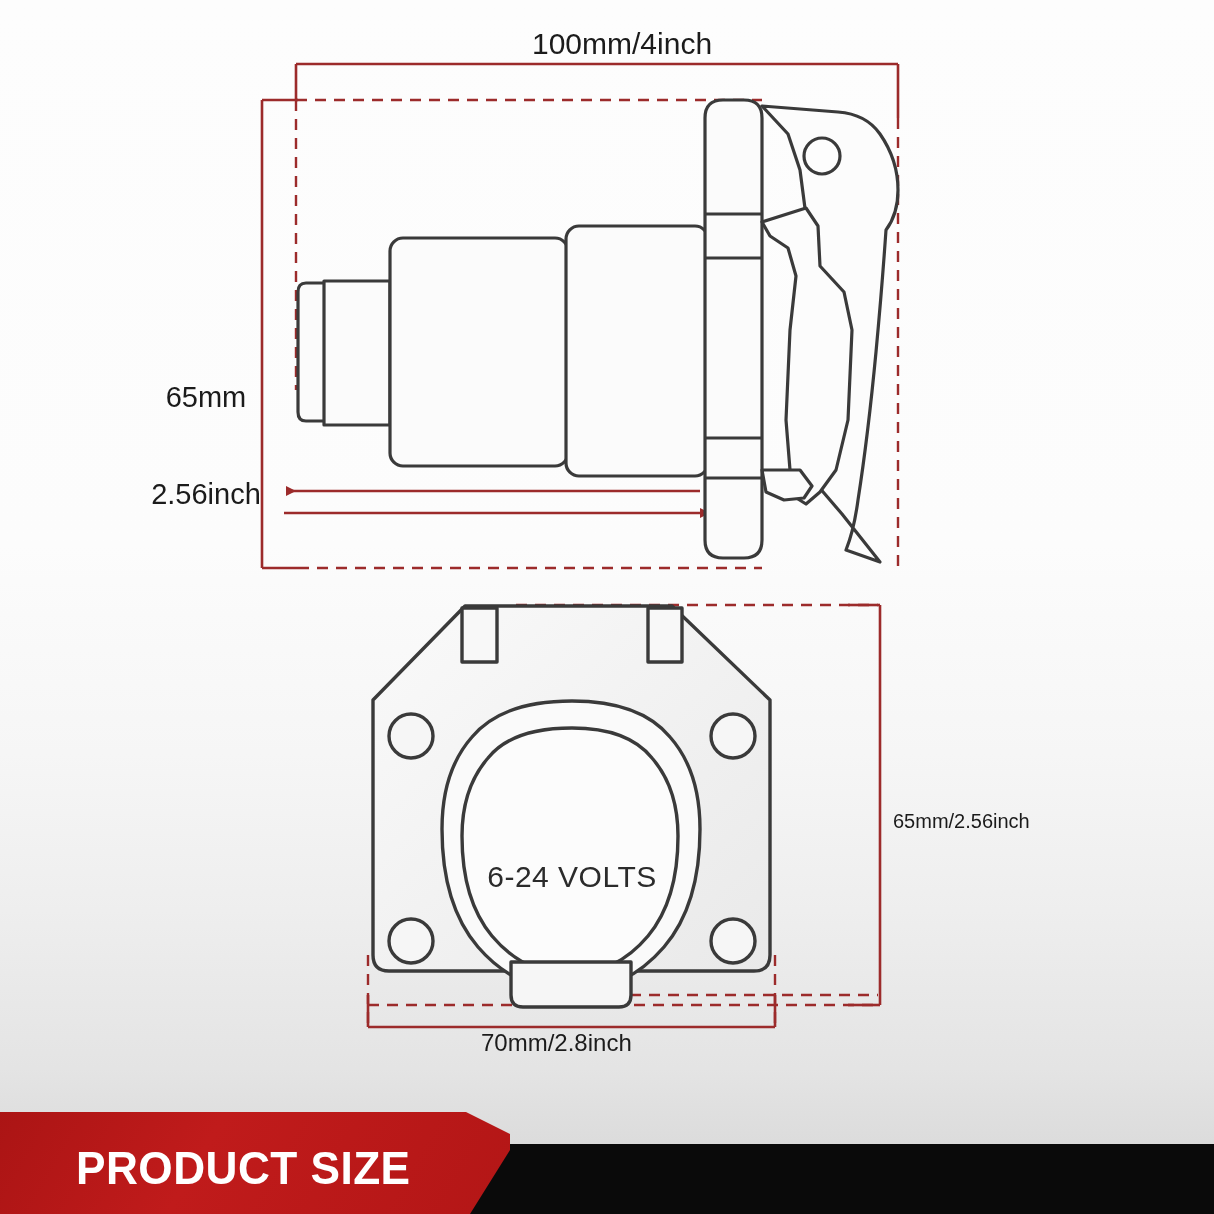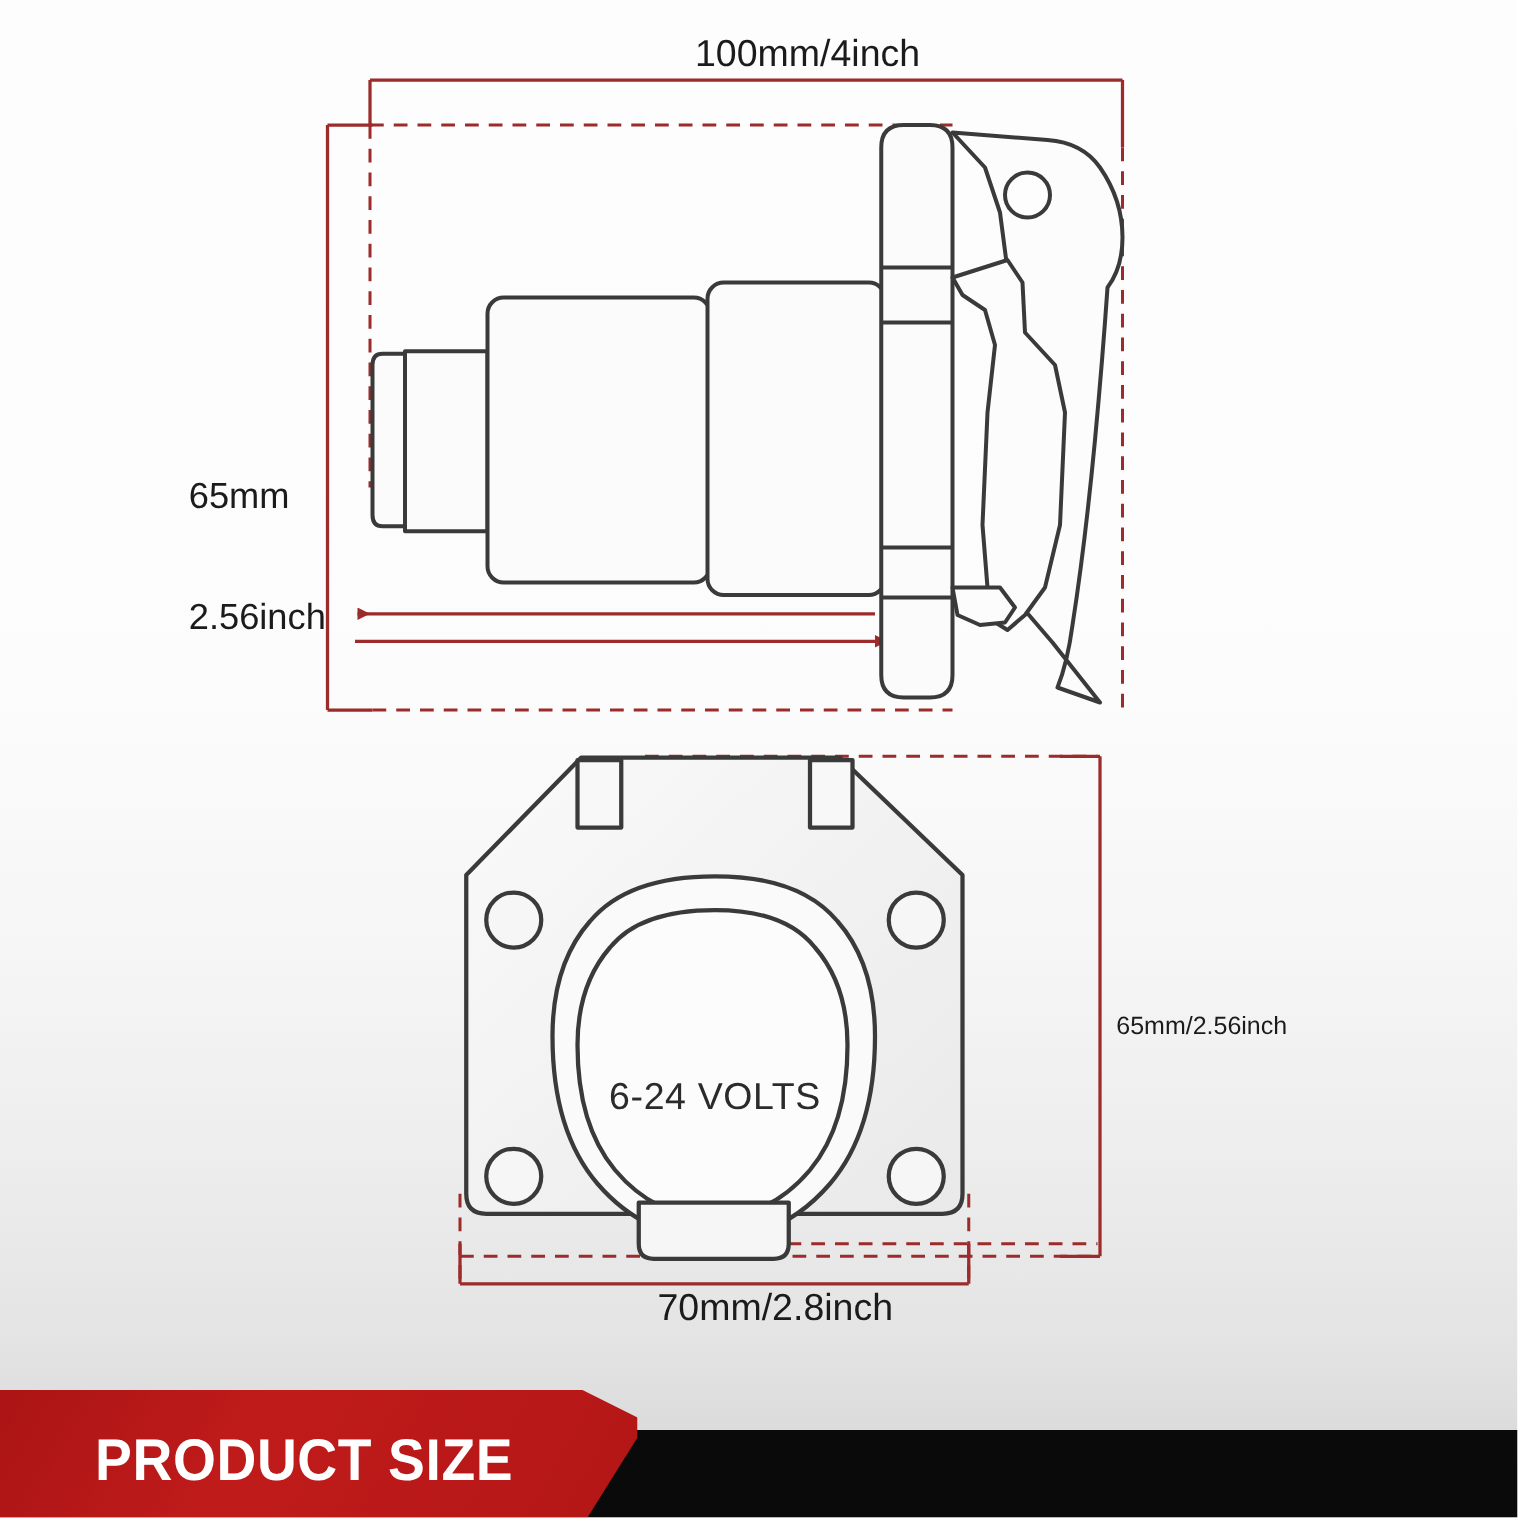--- a/index.html
+++ b/index.html
@@ -28,25 +28,25 @@
     width: 1214px;
     height: 1214px;
   }
   .dim-label {
     position: absolute;
     color: #1b1b1b;
     font-family: "Liberation Sans", sans-serif;
     white-space: pre;
     line-height: 1.12;
   }
-  #lbl-top      { left: 556px; top: 27px;  font-size: 30px; }
-  #lbl-left     { left: 151px; top: 316px; font-size: 29px; text-align: left; width: 110px;}
+  #lbl-top      { left: 532px; top: 27px;  font-size: 30px; }
+  #lbl-left     { left: 151px; top: 316px; font-size: 29px; text-align: center; width: 110px;}
   #lbl-width85  { left: 395px; top: 516px; font-size: 30px; }
   #lbl-right65  { left: 893px; top: 810px; font-size: 20px; }
-  #lbl-bottom70 { left: 481px; top: 1030px; font-size: 30px; margin-left: 45px; }
+  #lbl-bottom70 { left: 481px; top: 1030px; font-size: 24px; }
 
   
   #banner {
     position: absolute;
     left: 0; top: 1112px;
     width: 1214px; height: 102px;
   }
   #banner-black {
     position: absolute;
     left: 0; top: 32px;

